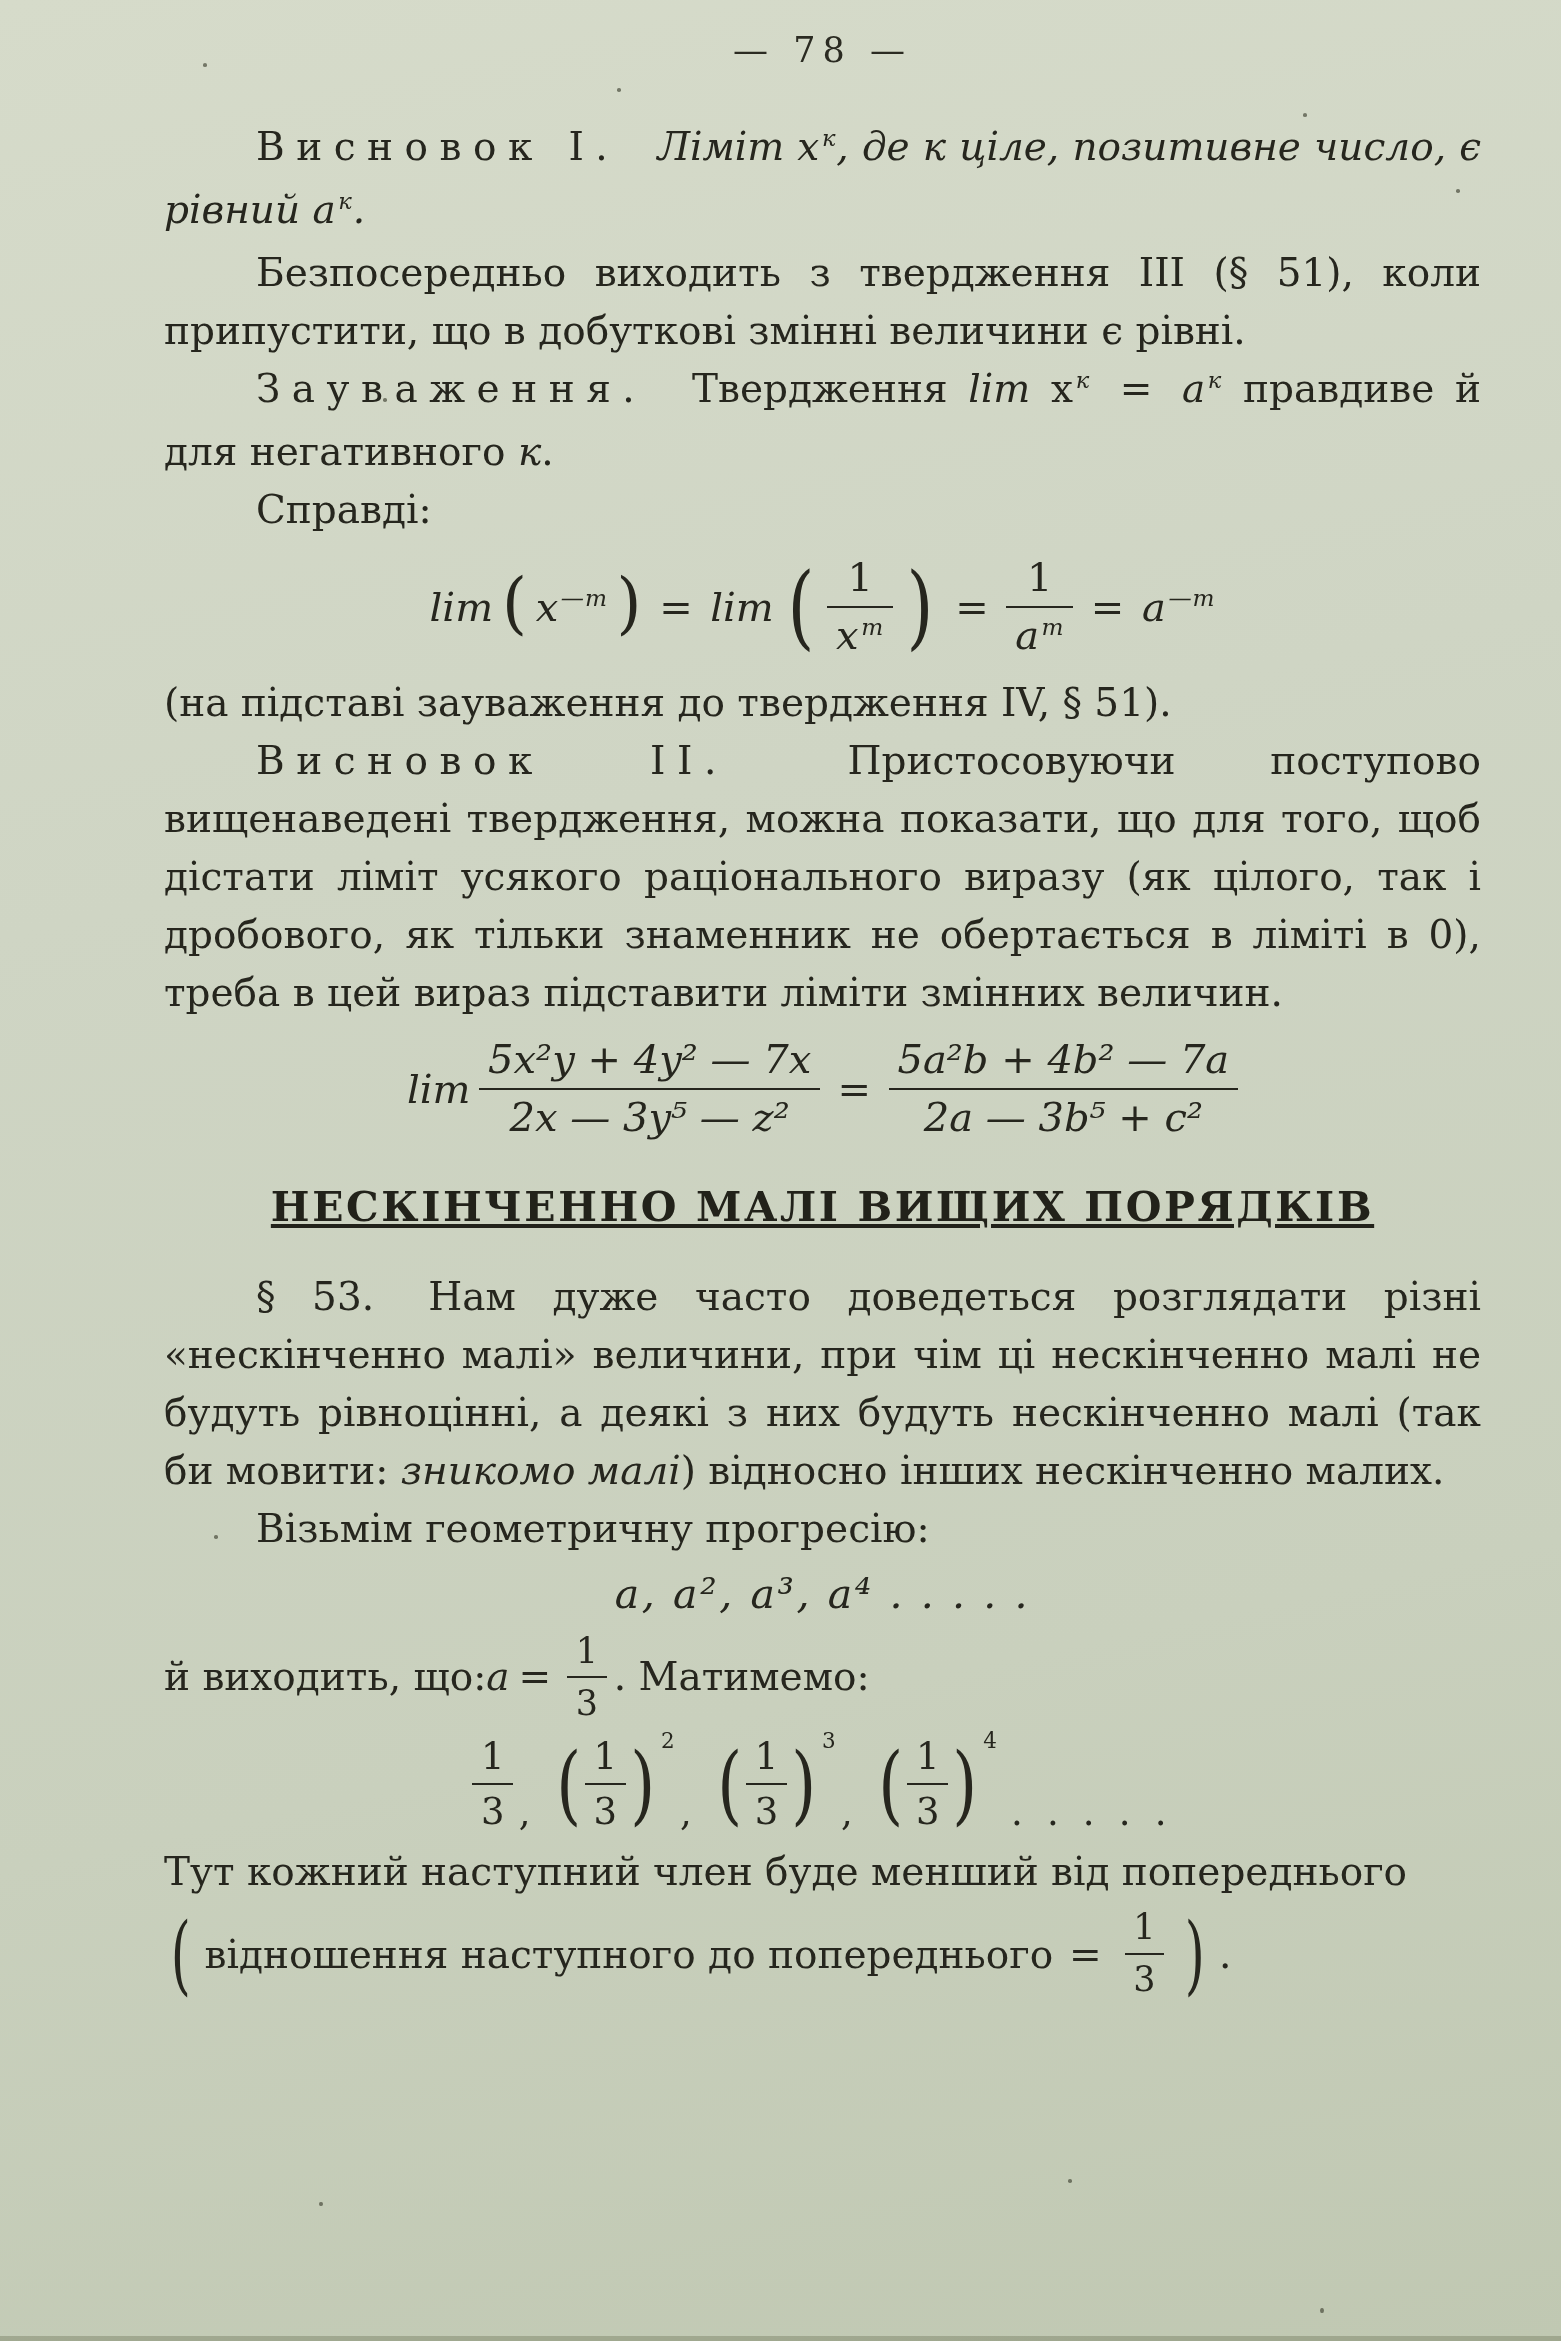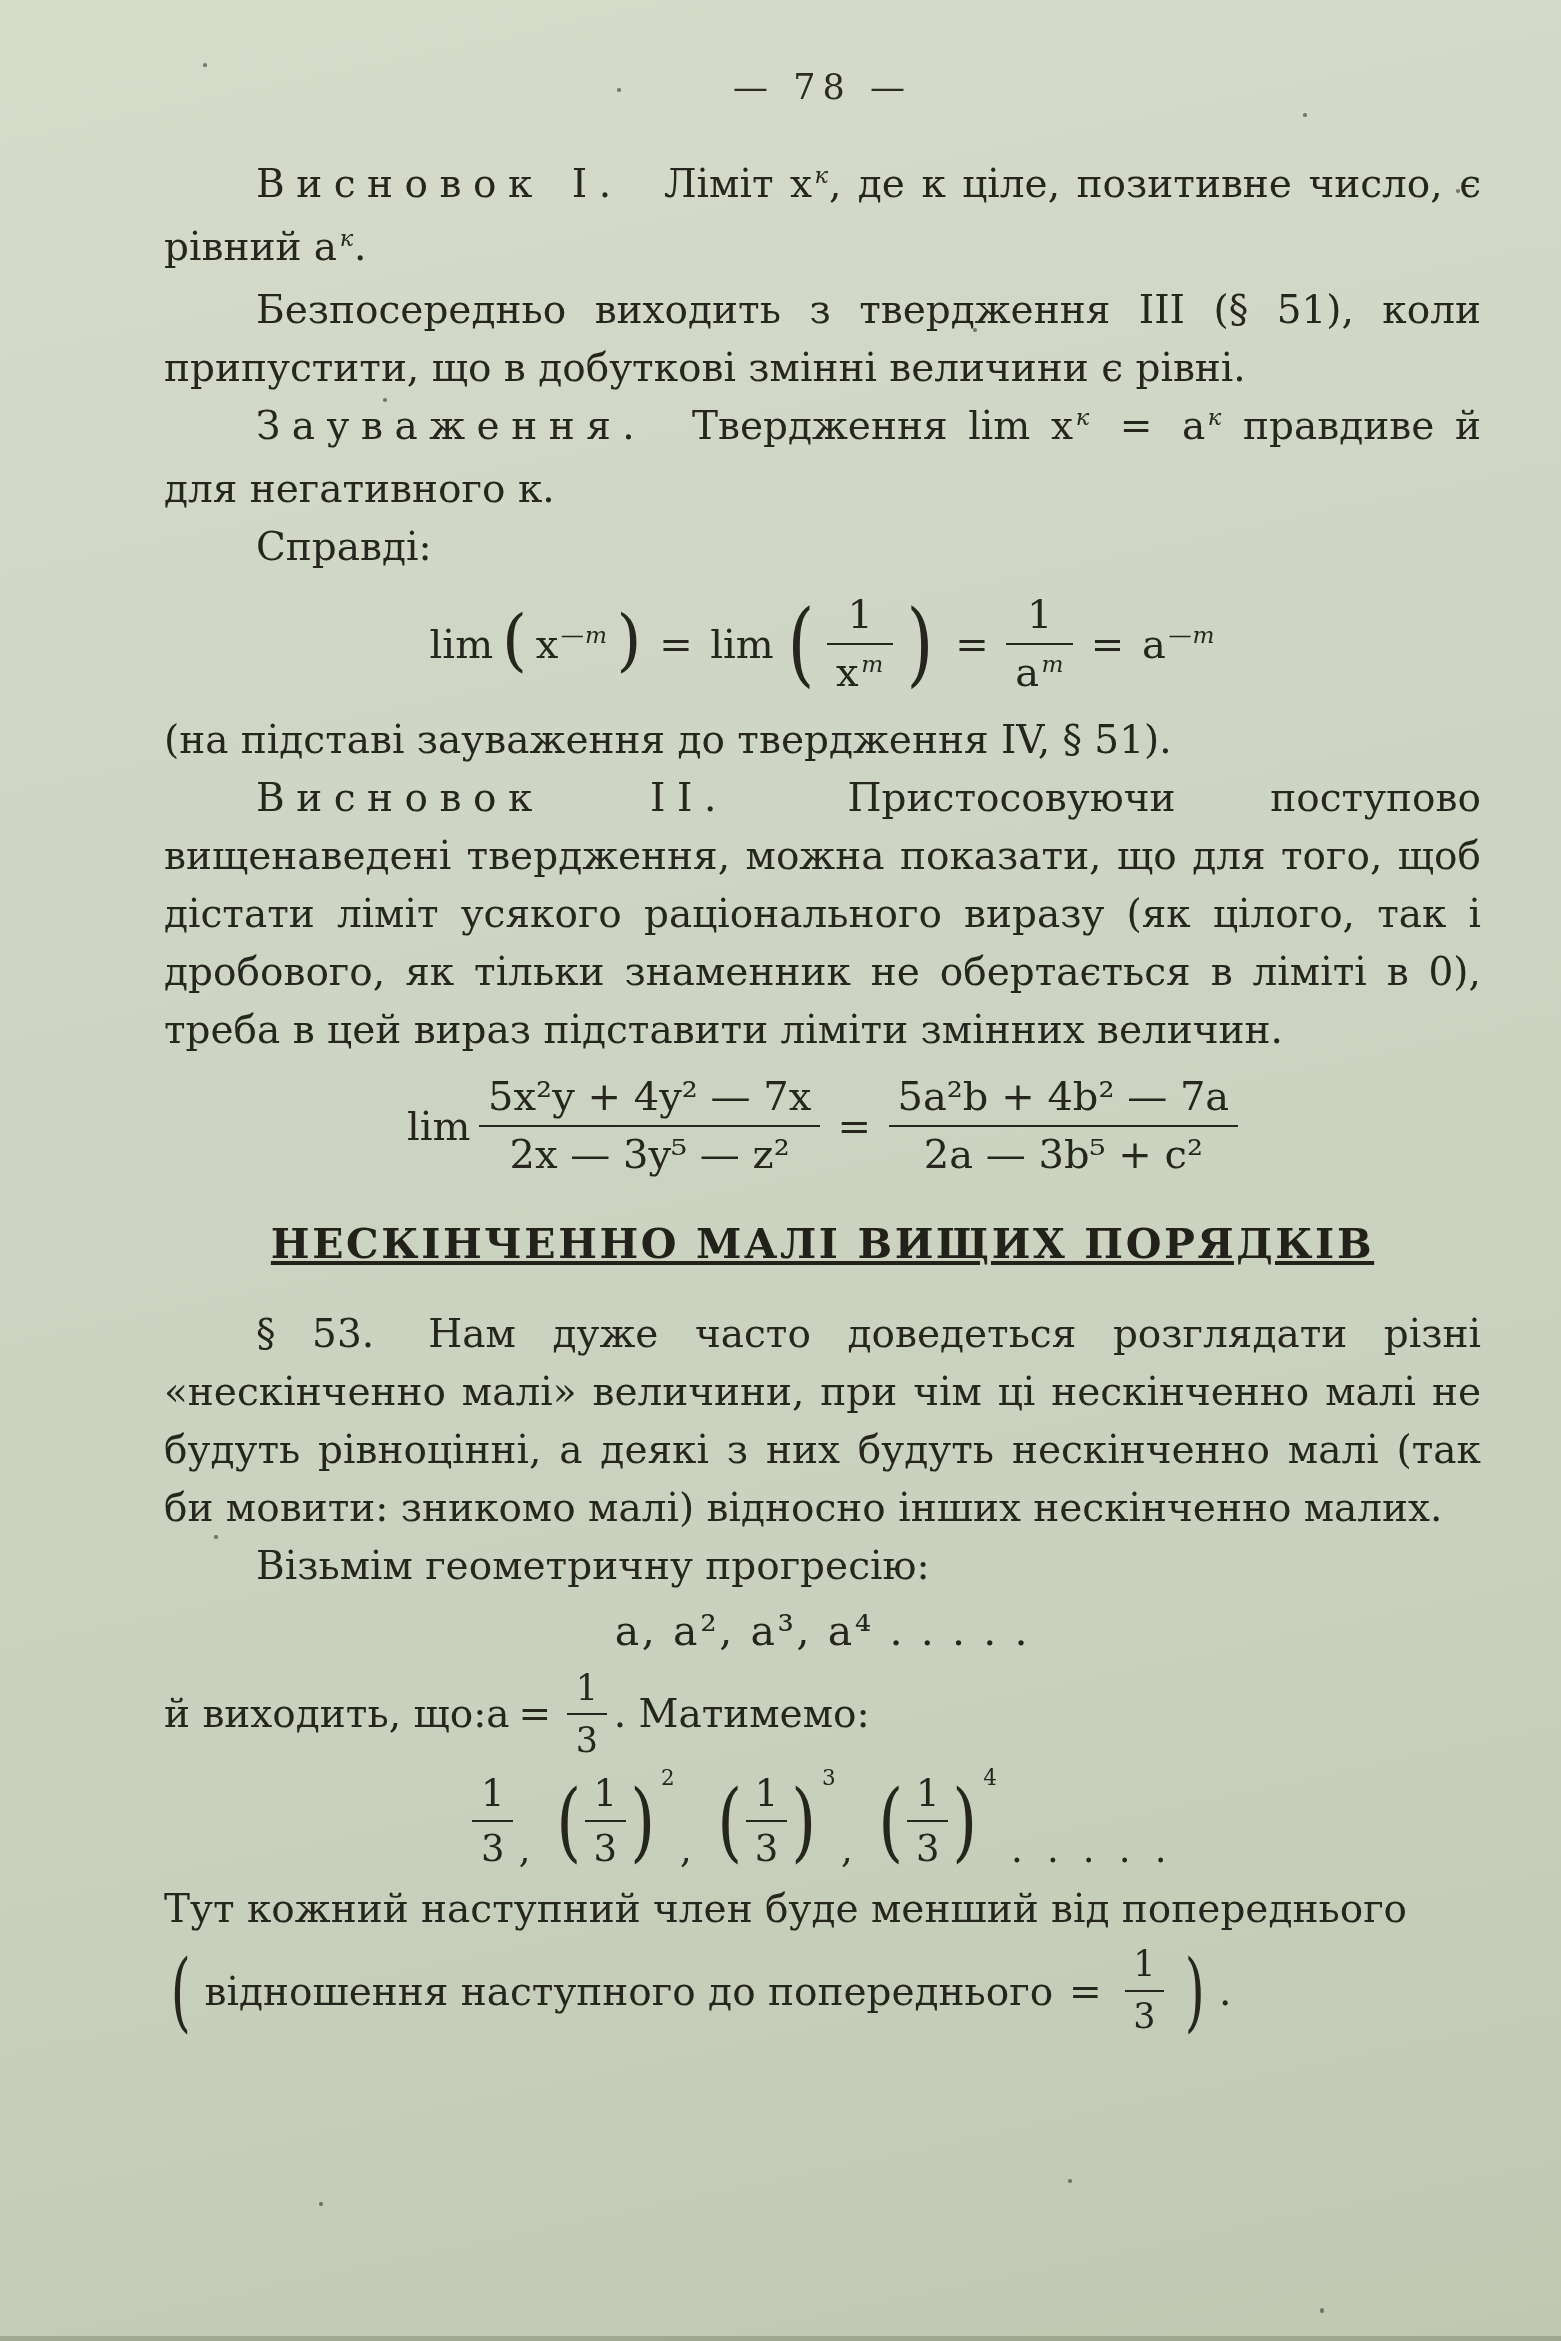--- a/index.html
+++ b/index.html
@@ -4,27 +4,27 @@
 <style>
   html,body{margin:0;padding:0;}
   .page{
     position:relative;
     width:1562px;height:2342px;
     background:linear-gradient(168deg,#d6dbca 0%,#cfd5c4 35%,#c9d0bd 70%,#c0c8b2 100%);
     overflow:hidden;
     font-family:"DejaVu Serif","Liberation Serif",serif;
     color:#26261e;
   }
-  .inner{position:absolute;left:164px;right:81px;top:30px;margin-top:37px;}
+  .inner{position:absolute;left:164px;right:81px;top:30px;}
   .pagenum{text-align:center;font-size:35px;letter-spacing:7px;margin:0 0 48px 0;color:#2b2b22;}
   .para{font-size:39px;line-height:58px;text-align:justify;margin:0;}
   .indent{text-indent:92px;}
   .lead-sec{margin-right:17.6px;}
   .spaced{letter-spacing:11.5px;margin-right:25px;}
-  .it{}
+  .it{font-style:italic;}
   .sup{font-size:58%;position:relative;top:-0.62em;font-style:italic;letter-spacing:0.9px;margin-left:2.6px;}
   .eq{margin:0 8.8px;}
   .formula{display:flex;justify-content:center;align-items:center;font-size:40px;margin:14px 0;gap:8.8px;}
   .pow{white-space:nowrap;}
   .frac{display:inline-flex;flex-direction:column;text-align:center;vertical-align:middle;line-height:1.18;}
   .frac .num{display:block;padding:0 8.8px 4.4px;}
   .frac .den{display:block;border-top:2.6px solid #26261e;padding:4.4px 8.8px 0;}
   .frac.inline{display:inline-flex;font-size:35px;vertical-align:middle;margin:0 7px;}
   .paren{display:inline-block;}
   .p1{font-size:160%;transform:scaleY(1.05);position:relative;top:-3.5px;}

